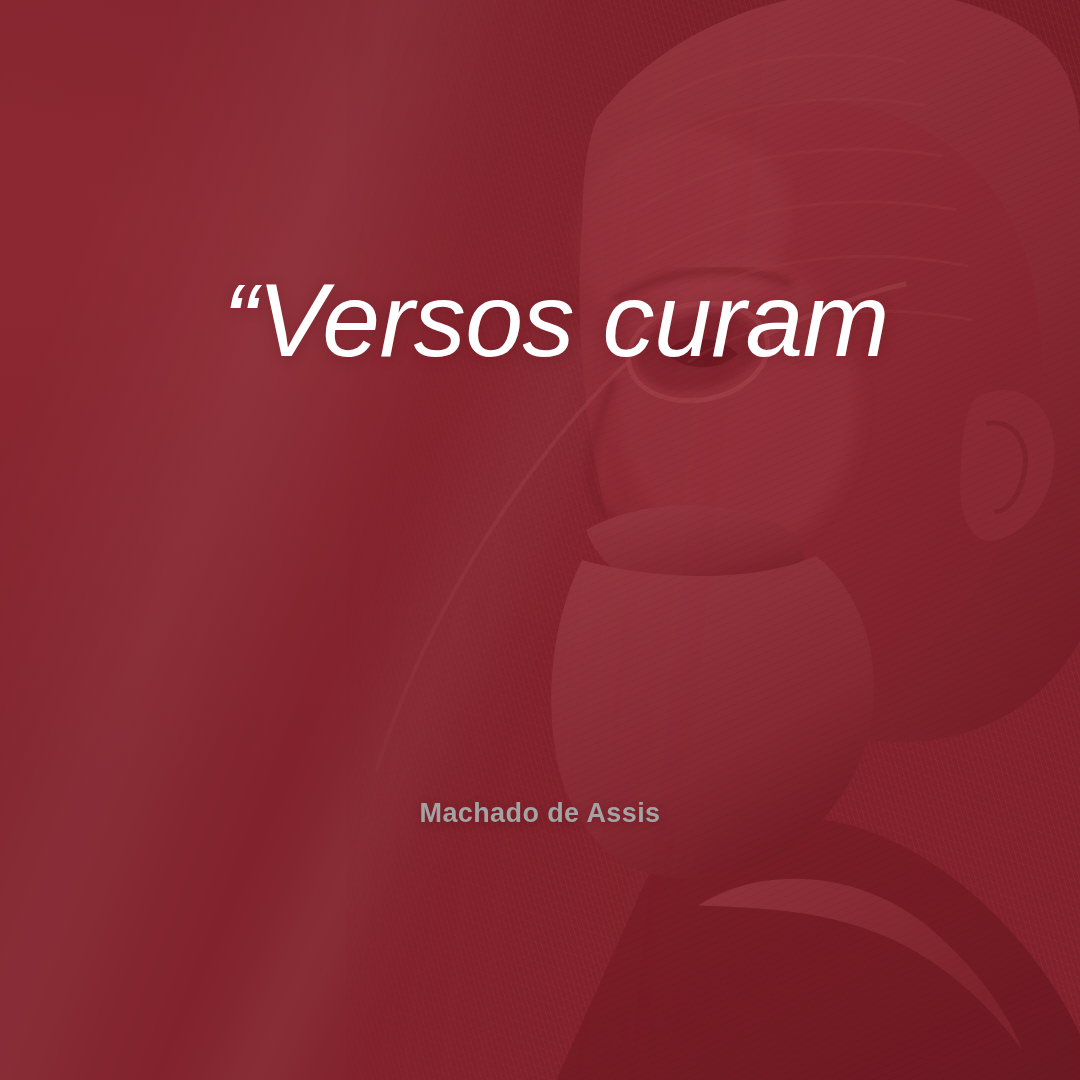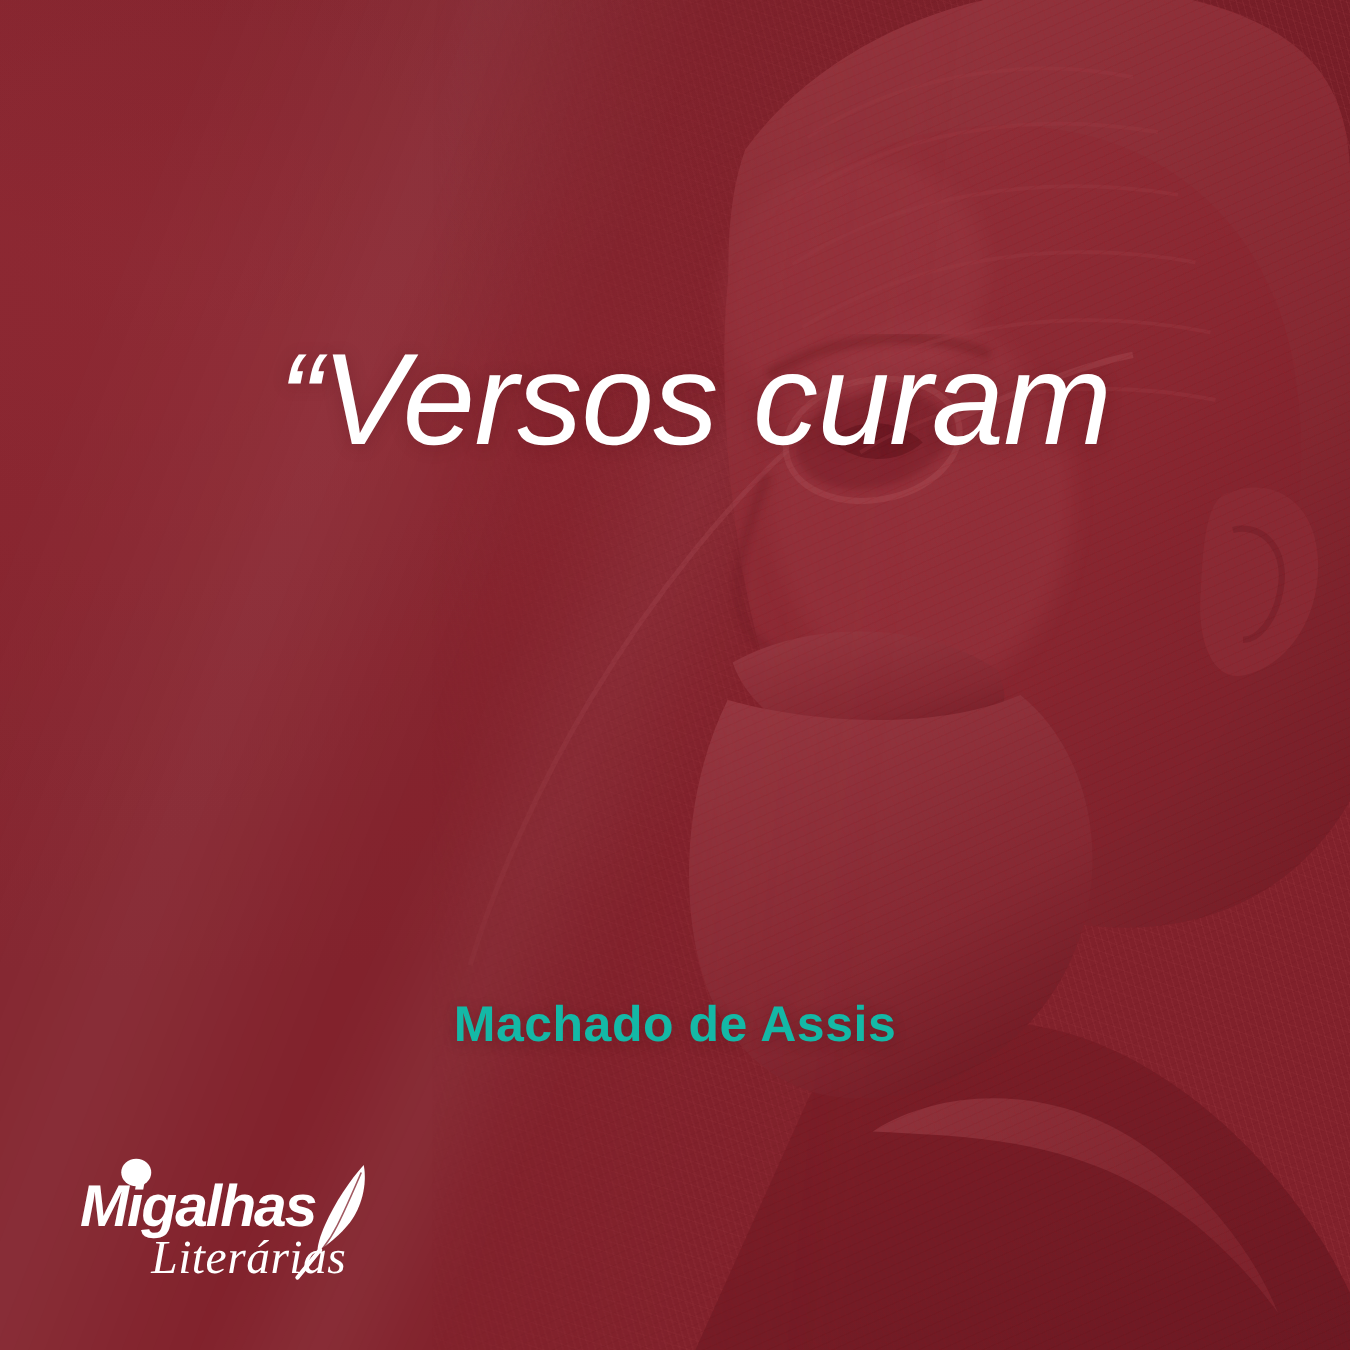--- a/index.html
+++ b/index.html
@@ -115,22 +115,22 @@
   }
   .quote-line { display: block; white-space: nowrap; }
 
   
   .author {
     position: absolute;
     left: 0;
     right: 0;
     top: 798px;
     text-align: center;
-    color: #14b8a6;
-    font-size: 40px;
+    color: #a3a3a3;
+    font-size: 27px;
     font-weight: 700;
     letter-spacing: 0.4px;
     text-shadow: 0 2px 10px rgba(70,12,18,0.25);
   }
 
   
   .logo {
     position: absolute;
     left: 64px;
     top: 926px;
@@ -240,31 +240,14 @@
     </svg>
     <div class="hatch"></div>
   </div>
 
   <div class="quote">
     <span class="quote-line">“Versos curam</span>
   </div>
 
   <div class="author">Machado de Assis</div>
 
-  <div class="logo">
-    <svg class="logo-svg" viewBox="0 0 260 100">
-
-      <ellipse cx="45" cy="12" rx="12" ry="11" fill="#ffffff"></ellipse>
-
-      <text x="0" y="55" font-family="'Liberation Sans','DejaVu Sans',sans-serif" font-size="47" font-weight="bold" font-style="italic" fill="#ffffff" letter-spacing="-1.6">Migalhas</text>
-
-      <g transform="translate(186,4)">
-        <path d="M41 2 C30 14 18 32 10 50 C6 59 4 66 4 71
-                 C12 66 22 58 30 48 C39 36 44 18 41 2 Z" fill="#ffffff"></path>
-        <path d="M39 8 C33 22 26 38 20 50 C16 58 12 64 8 69" stroke="#82222c" stroke-width="1.3" fill="none" opacity="0.75"></path>
-        <path d="M6 70 L-12 92" stroke="#ffffff" stroke-width="3.4" stroke-linecap="round"></path>
-      </g>
-
-      <text x="57" y="92" font-family="'Liberation Serif','DejaVu Serif',serif" font-size="38" font-style="italic" fill="#ffffff" letter-spacing="0.4">Literárias</text>
-    </svg>
-  </div>
 
 </div>
 
 </body></html>

